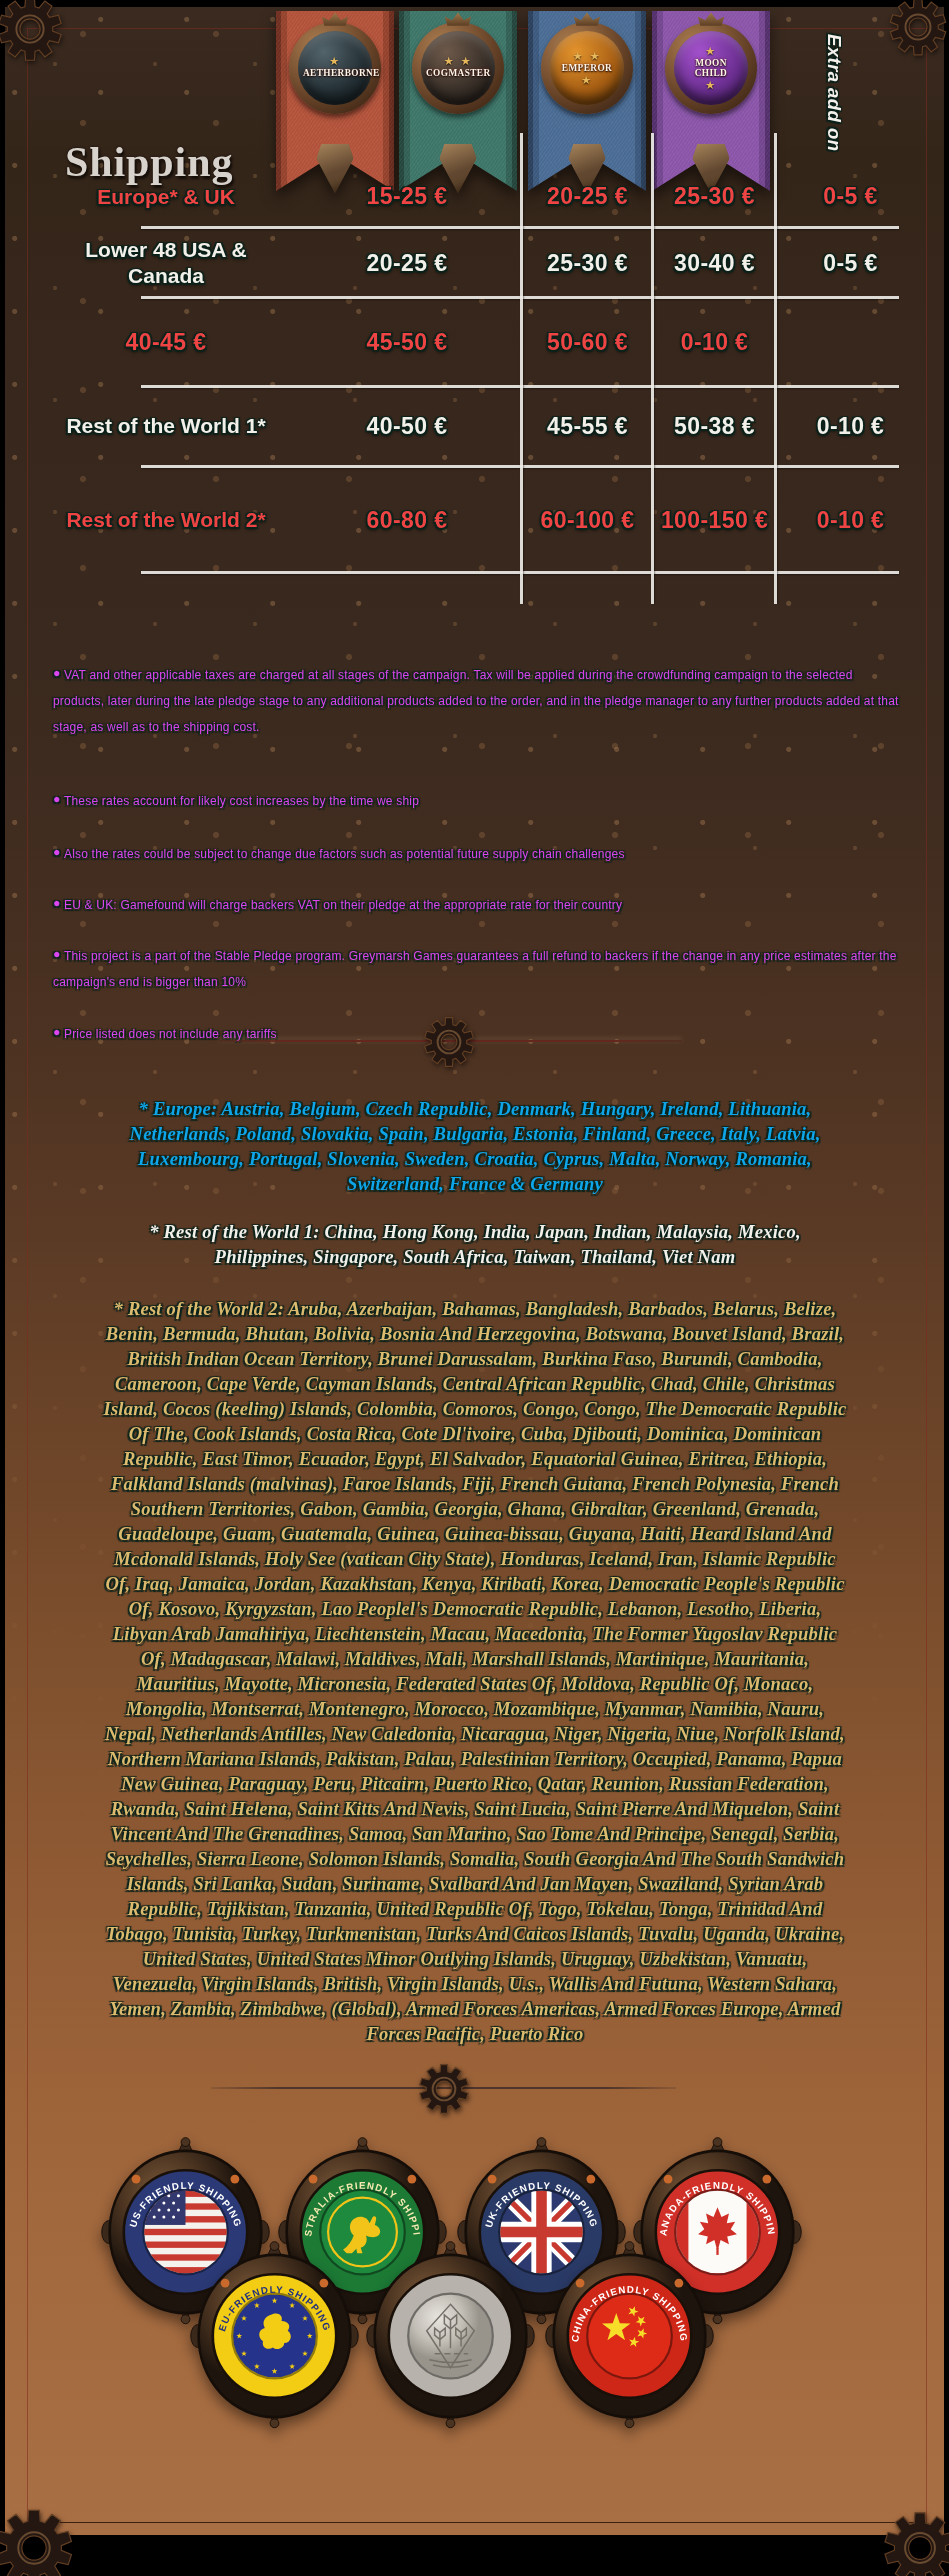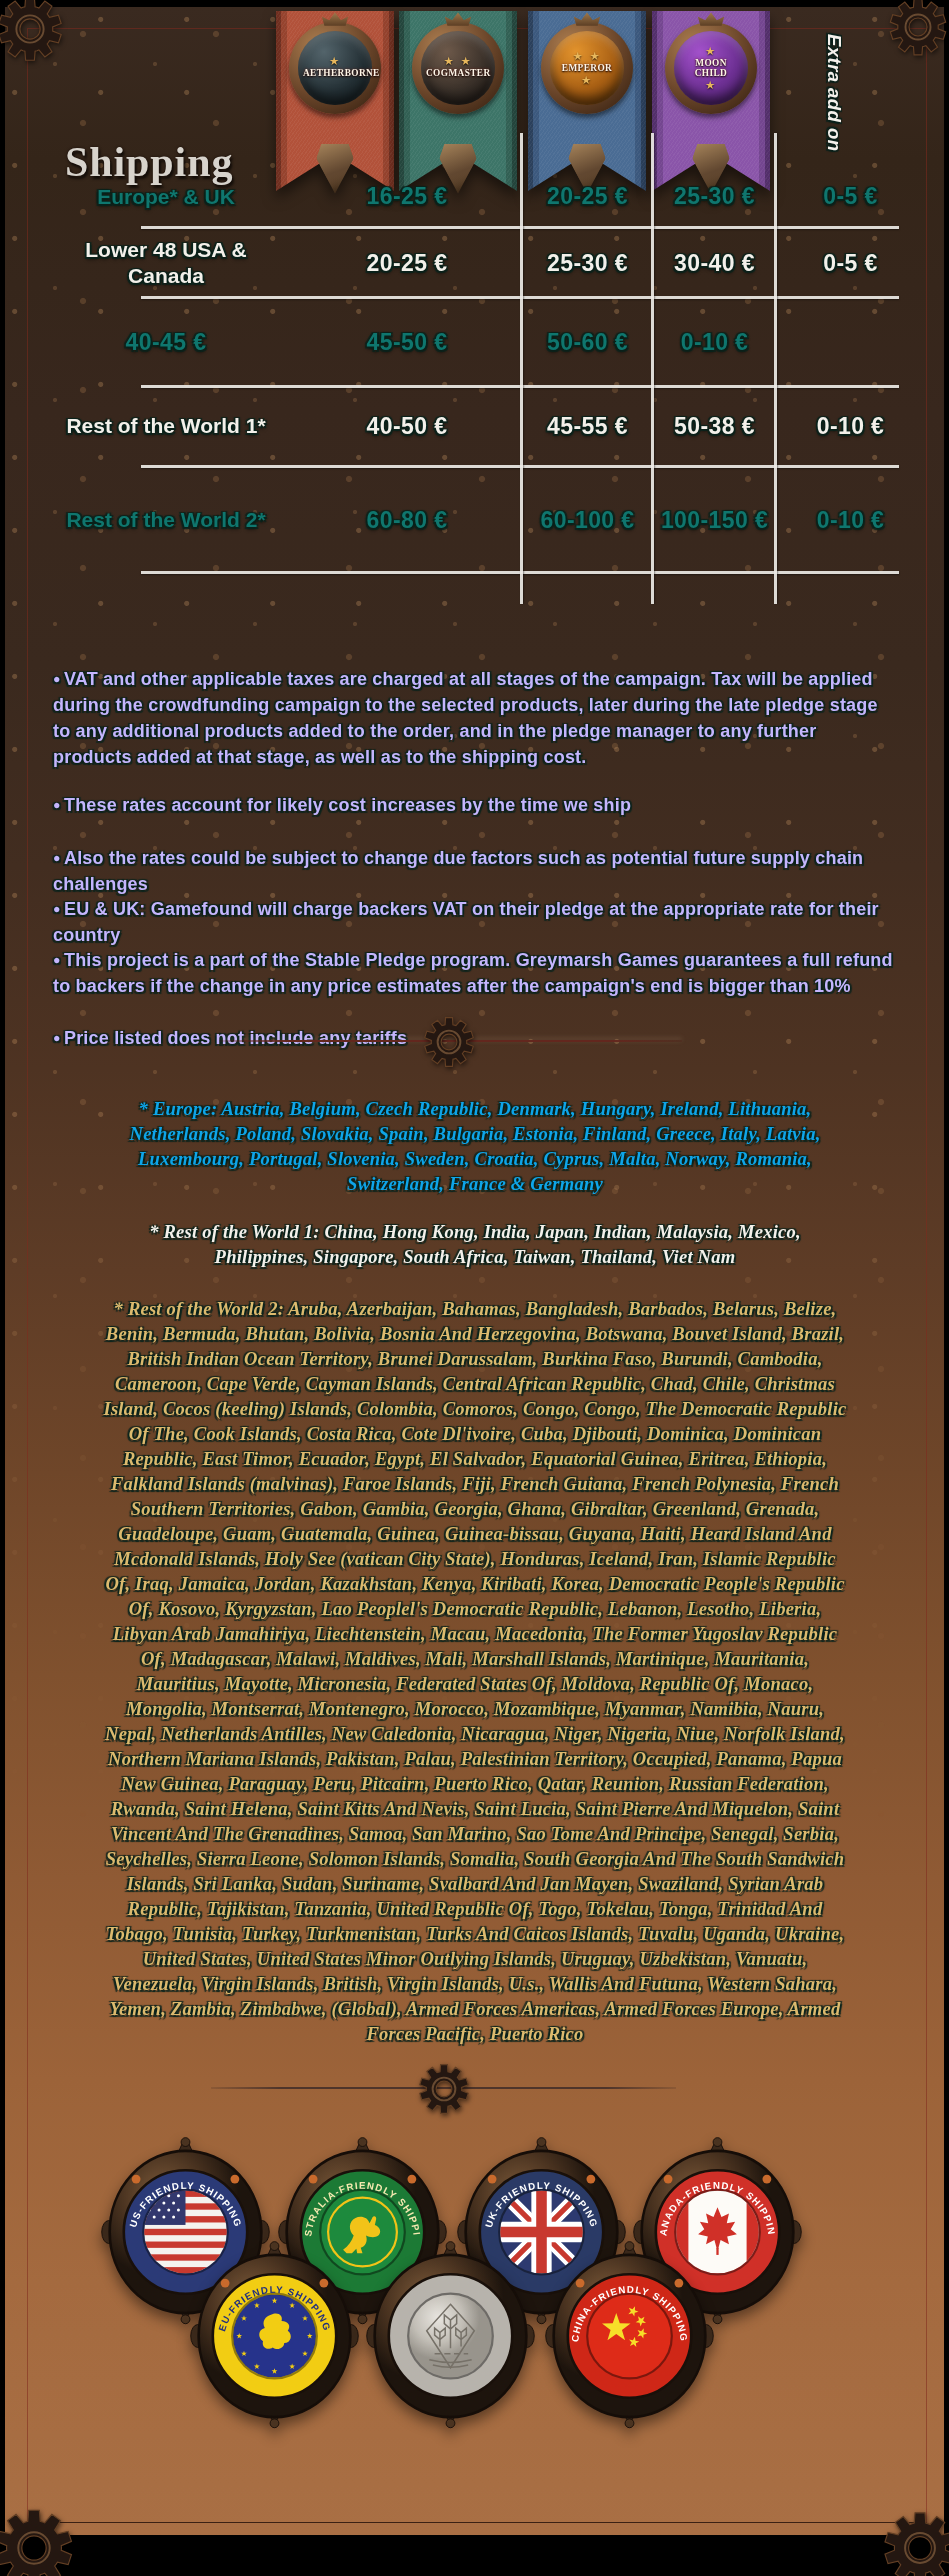--- a/index.html
+++ b/index.html
@@ -69,32 +69,32 @@
   .in-aether{background:radial-gradient(circle at 35% 28%,#53646b,#232f34 58%,#131b1e);}
   .in-cog{background:radial-gradient(circle at 35% 28%,#6d594a,#382f28 58%,#1c1612);}
   .in-emp{background:radial-gradient(circle at 35% 28%,#e2932d,#a96014 55%,#673806);}
   .in-moon{background:radial-gradient(circle at 35% 28%,#a251ca,#6d3093 55%,#401a5c);}
 
   
   .t-row{position:absolute;left:40px;width:884px;display:grid;
     grid-template-columns:252px 230px 131px 123px 149px;align-items:center;}
   .region{font-size:21px;font-weight:bold;text-align:center;line-height:1.22;padding:0 7px;}
   .price{font-size:23px;font-weight:bold;text-align:center;letter-spacing:0.4px;}
-  .gold{color:#0f766e;}
+  .gold{color:#ef4444;}
   .white{color:#f3f0ea;}
   .outl{text-shadow:-1.8px -0.9px 0.9px rgba(8,34,27,.85),1.8px -0.9px 0.9px rgba(8,34,27,.85),
     -1.8px 1.8px 0.9px rgba(8,34,27,.85),1.8px 1.8px 0.9px rgba(8,34,27,.85),0 2.7px 3.5px rgba(0,0,0,.45);}
   .hline{position:absolute;left:141px;width:758px;height:2.7px;background:rgba(236,233,229,.92);
     box-shadow:0 0.9px 1.8px rgba(0,0,0,.4);}
   .vline{position:absolute;top:133px;height:471px;width:2.7px;background:rgba(236,233,229,.92);
     box-shadow:0.9px 0 1.8px rgba(0,0,0,.4);}
 
   
-  .note{position:absolute;left:53px;width:847px;font-size:18px;font-weight:bold;
-    color:#c4b5fd;line-height:26px;letter-spacing:0.2px;
+  .note{position:absolute;left:53px;width:847px;font-size:12px;font-weight:normal;
+    color:#d946ef;line-height:26px;letter-spacing:0.2px;
     text-shadow:-1.8px -0.9px 0.9px rgba(8,34,27,.8),1.8px -0.9px 0.9px rgba(8,34,27,.8),
       -1.8px 1.8px 0.9px rgba(8,34,27,.8),1.8px 1.8px 0.9px rgba(8,34,27,.8);}
   .note::before{content:"●   ";font-size:12.4px;vertical-align:1.8px;letter-spacing:0;}
 
   .divider{position:absolute;height:3.5px;}
   .divider .dline{position:absolute;top:0;left:0;right:0;height:1.8px;}
   .d1 .dline{background:linear-gradient(90deg,rgba(95,37,28,.2),#63271e 15%,#63271e 85%,rgba(95,37,28,.2));
     box-shadow:0 -1.8px 5.3px rgba(230,200,170,.25);}
   .d2 .dline{background:linear-gradient(90deg,rgba(72,46,35,.2),#4e342a 15%,#4e342a 85%,rgba(72,46,35,.2));}
 
@@ -186,21 +186,21 @@
       <div class="stars">★</div>
     </div>
   </div>
 </div>
 
 <div class="extra-col">Extra add on</div>
 
 <div>
   <div class="t-row" style="top:164px;height:65px">
     <div class="region gold outl">Europe* &amp; UK</div>
-    <div class="price gold outl">16-25 €</div>
+    <div class="price gold outl">15-25 €</div>
     <div class="price gold outl">20-25 €</div>
     <div class="price gold outl">25-30 €</div>
     <div class="price gold outl">0-5 €</div>
   </div>
   <div class="t-row" style="top:228px;height:70px">
     <div class="region white outl">Lower 48 USA &amp; Canada</div>
     <div class="price white outl">20-25 €</div>
     <div class="price white outl">25-30 €</div>
     <div class="price white outl">30-40 €</div>
     <div class="price white outl">0-5 €</div>

